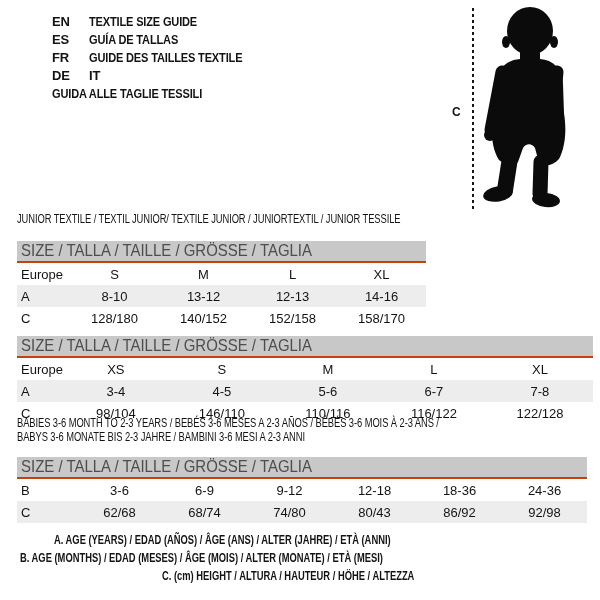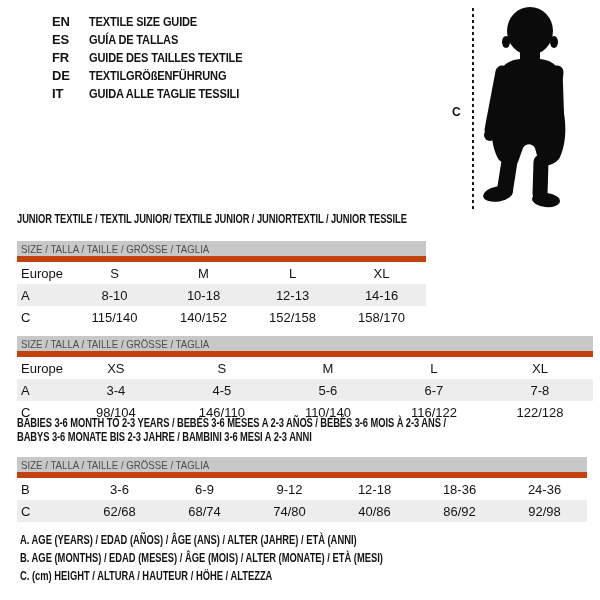--- a/index.html
+++ b/index.html
@@ -24,46 +24,45 @@
   #height-line{left:472px;top:8px;width:2px;height:204px;
     background:repeating-linear-gradient(to bottom,#161616 0 3px,transparent 3px 6px);}
   #height-label{left:452px;top:105px;font-size:12px;font-weight:bold;}
   #baby{left:476px;top:4px;}
 
   
   .section{position:absolute;}
   #sec-junior{left:17px;top:212px;width:410px;}
   #sec-children{left:17px;top:321px;width:576px;}
   #sec-babies{left:17px;top:416px;width:572px;}
-  .tbl-title{font-size:12px;font-weight:bold;line-height:14px;letter-spacing:-0.1px;}
+  .tbl-title{font-size:12px;font-weight:normal;line-height:14px;letter-spacing:-0.1px;}
   .sub{font-size:8px;vertical-align:-2px;}
   table{border-collapse:collapse;table-layout:fixed;margin-top:15px;}
   #sec-babies table{margin-top:13px;}
   td{height:22px;padding:0;text-align:center;font-size:13px;overflow:visible;}
   tr.bar td{background:var(--bar_bg,#c8c8c8);color:var(--bar_text,#4d4d4d);
-    text-align:left;padding-left:4px;font-size:11px;height:15px;
-    border-bottom:6px solid #c2410c;}
+    text-align:left;padding-left:4px;font-size:17px;height:15px;
+    border-bottom:2px solid #c2410c;}
   td.lbl{text-align:left;padding-left:4px;white-space:nowrap;}
   tr.stripe td{background:var(--stripe,#ededed);}
 
   
-  #footnotes{left:20px;top:531px;font-size:12px;font-weight:bold;line-height:18px;}
+  #footnotes{left:20px;top:531px;font-size:12px;font-weight:bold;line-height:18px;text-align:right;}
 </style>
 </head>
 <body>
 
 <div id="lang-block" class="abs">
   <span>EN</span>
   <span><span class="cx85">TEXTILE SIZE GUIDE</span></span>
   <span>ES</span>
   <span><span class="cx85">GUÍA DE TALLAS</span></span>
   <span>FR</span>
   <span><span class="cx85">GUIDE DES TAILLES TEXTILE</span></span>
   <span>DE</span>
-  <span><span class="cx85">TEXTILGRÖßENFÜHRUNG</span></span>
   <span>IT</span>
   <span><span class="cx85">GUIDA ALLE TAGLIE TESSILI</span></span>
 </div>
 
 <div id="height-line" class="abs"></div>
 <div id="height-label" class="abs">C</div>
 <svg id="baby" class="abs" width="102" height="206" viewBox="0 0 100 206">
   <g fill="#0b0b0b" stroke="none">
     <ellipse cx="53" cy="27" rx="23" ry="24"></ellipse>
     <ellipse cx="29" cy="38" rx="4" ry="6"></ellipse>
@@ -99,27 +98,27 @@
       <tr>
         <td class="lbl">Europe</td>
         <td>S</td>
         <td>M</td>
         <td>L</td>
         <td>XL</td>
       </tr>
       <tr class="stripe">
         <td class="lbl">A</td>
         <td>8-10</td>
-        <td>10-18</td>
+        <td>13-12</td>
         <td>12-13</td>
         <td>14-16</td>
       </tr>
       <tr>
         <td class="lbl">C</td>
-        <td>115/140</td>
+        <td>128/180</td>
         <td>140/152</td>
         <td>152/158</td>
         <td>158/170</td>
       </tr>
     </tbody>
   </table>
 </div>
 
 <div id="sec-children" class="section">
   <table>
@@ -148,21 +147,21 @@
         <td>3-4</td>
         <td>4-5</td>
         <td>5-6</td>
         <td>6-7</td>
         <td>7-8</td>
       </tr>
       <tr>
         <td class="lbl">C</td>
         <td>98/104</td>
         <td>146/110</td>
-        <td>110/140</td>
+        <td>110/116</td>
         <td>116/122</td>
         <td>122/128</td>
       </tr>
     </tbody>
   </table>
 </div>
 
 <div id="sec-babies" class="section">
   <div class="tbl-title"><span class="cx78">BABIES 3-6 MONTH TO 2-3 YEARS / BEBÉS 3-6 MESES A 2-3 AÑOS / BÉBÉS 3-6 MOIS À 2-3 ANS /</span></div>
   <div class="tbl-title"><span class="cx78">BABYS 3-6 MONATE BIS 2-3 JAHRE / BAMBINI 3-6 MESI A 2-3 ANNI</span></div>
@@ -187,21 +186,21 @@
         <td>9-12</td>
         <td>12-18</td>
         <td>18-36</td>
         <td>24-36</td>
       </tr>
       <tr class="stripe">
         <td class="lbl">C</td>
         <td>62/68</td>
         <td>68/74</td>
         <td>74/80</td>
-        <td>40/86</td>
+        <td>80/43</td>
         <td>86/92</td>
         <td>92/98</td>
       </tr>
     </tbody>
   </table>
 </div>
 
 <div id="footnotes" class="abs">
   <div><span class="cx78">A. AGE (YEARS) / EDAD (AÑOS) / ÂGE (ANS) / ALTER (JAHRE) / ETÀ (ANNI)</span></div>
   <div><span class="cx78">B. AGE (MONTHS) / EDAD (MESES) / ÂGE (MOIS) / ALTER (MONATE) / ETÀ (MESI)</span></div>

